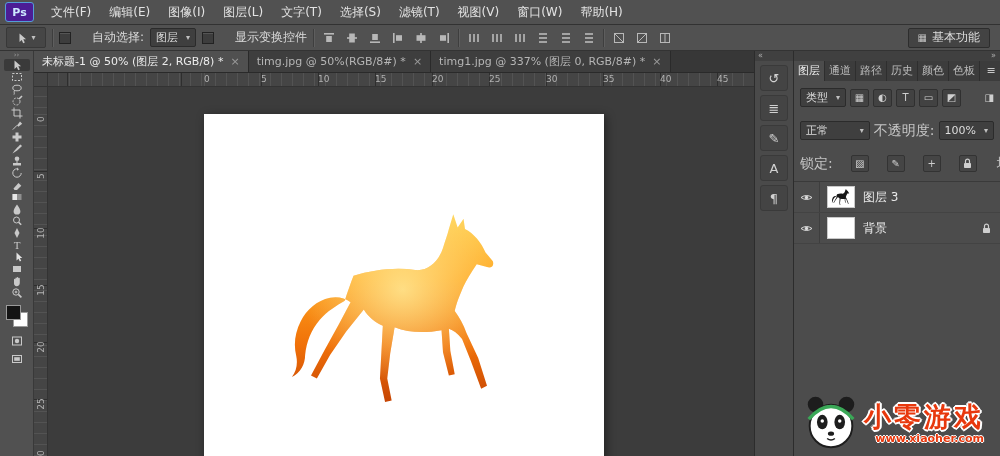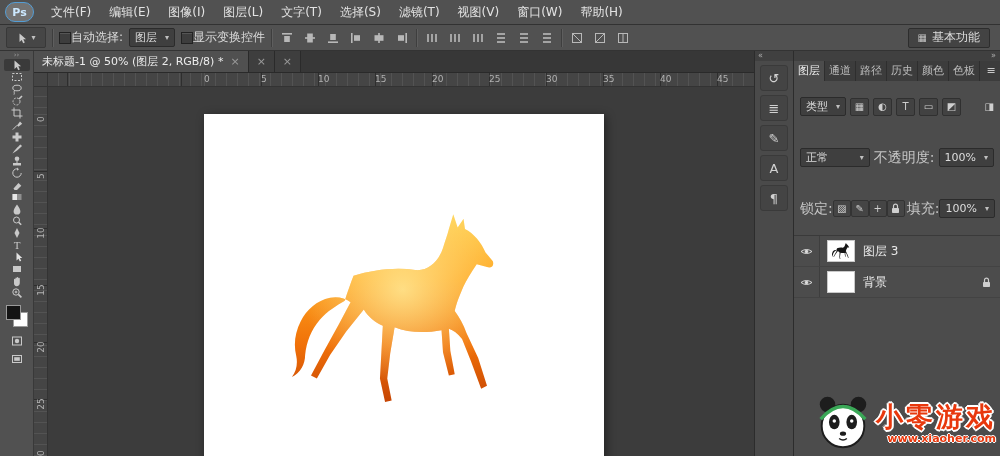--- a/index.html
+++ b/index.html
@@ -3,33 +3,33 @@
 <meta charset="utf-8">
 <style>
   html,body{margin:0;padding:0}
   body{width:1000px;height:456px;position:relative;overflow:hidden;background:#3c3c3c;
        font-family:"DejaVu Sans","Liberation Sans",sans-serif;color:#ddd;}
   svg{display:block}
 
   
   .menubar{position:absolute;top:0;left:0;right:0;height:24px;background:#515151;
            border-bottom:1px solid #323232;display:flex;align-items:center;z-index:6}
-  .ps-logo{width:27px;height:18px;margin:0 8px 0 5px;background:#737373;border:1px solid #549ed6;
-           border-radius:10px;color:#cde9ff;font-size:11px;font-weight:bold;
+  .ps-logo{width:27px;height:18px;margin:0 8px 0 5px;background:#4c1d95;border:1px solid #549ed6;
+           border-radius:3px;color:#cde9ff;font-size:11px;font-weight:bold;
            display:flex;align-items:center;justify-content:center}
   .menu-item{padding:0 9px;font-size:12px;color:#e3e3e3;line-height:23px;white-space:nowrap}
 
   
   .optionsbar{position:absolute;top:25px;left:0;right:0;height:25px;background:#515151;
               border-bottom:1px solid #333;display:flex;align-items:center;gap:6px;padding:0 6px;z-index:6}
   .tool-chip{width:38px;height:19px;background:#464646;border:1px solid #383838;border-radius:2px;
              display:flex;align-items:center;justify-content:center;gap:3px;flex:none}
   .caret{font-size:8px;color:#c0c0c0;line-height:1}
   .sep{width:1px;height:18px;background:#3e3e3e;box-shadow:1px 0 0 #5e5e5e;flex:none}
-  .chk{display:flex;align-items:center;gap:0}
+  .chk{display:flex;align-items:center;gap:21px}
   .chkbox{width:10px;height:10px;background:#3d3d3d;border:1px solid #222;box-shadow:inset 0 1px 0 #555;flex:none}
   .olabel{font-size:12px;color:#dadada;white-space:nowrap}
   .combo{height:17px;background:#3f3f3f;border:1px solid #2b2b2b;border-radius:2px;display:flex;
          align-items:center;gap:8px;padding:0 5px;font-size:11px;color:#ddd;white-space:nowrap}
   .oic{width:17px;height:16px;display:flex;align-items:center;justify-content:center;flex:none}
   .oic rect{fill:#b8b8b8}
   .oic .ln{stroke:#b8b8b8;fill:none}
   .workspace{margin-left:auto;height:18px;display:flex;align-items:center;gap:5px;padding:0 9px;
              background:#434343;border:1px solid #2d2d2d;border-radius:2px;font-size:12px;color:#dedede;margin-right:4px}
   .wsgrid{font-size:10px;color:#c5c5c5}
@@ -83,21 +83,21 @@
 
   
   .paneldock{width:206px;background:#4c4c4c;border-left:1px solid #2c2c2c;display:flex;
              flex-direction:column;flex:none}
   .pdock-top{height:10px;background:#404040;font-size:8px;color:#b0b0b0;text-align:right;
              padding:0 4px;line-height:10px}
   .ptabs{height:20px;background:#3c3c3c;display:flex;overflow:hidden}
   .ptab{padding:0 4px;font-size:11px;color:#bcbcbc;line-height:20px;border-right:1px solid #2e2e2e;white-space:nowrap}
   .ptab.active{background:#4c4c4c;color:#efefef}
   .pmenu{margin-left:auto;width:18px;text-align:center;line-height:20px;color:#c8c8c8;font-size:11px}
-  .prow{display:flex;align-items:center;gap:4px;padding:16px 6px}
+  .prow{display:flex;align-items:center;gap:4px;padding:7px 6px}
   .fic{width:17px;height:16px;background:#424242;border:1px solid #303030;border-radius:2px;color:#cfcfcf;
        font-size:10px;display:flex;align-items:center;justify-content:center;flex:none}
   .plabel{font-size:14px;color:#c6c6c6;white-space:nowrap}
   .combo.grow{width:78px;justify-content:space-between}
   .combo.val{width:44px;justify-content:space-between}
   .lic{width:16px;height:15px;display:flex;align-items:center;justify-content:center;color:#cfcfcf;
        font-size:10px;background:#454545;border:1px solid #333;border-radius:2px;flex:none}
   .ftoggle{margin-left:auto;color:#cfcfcf;font-size:10px}
   .layers{border-top:1px solid #3a3a3a;margin-top:1px}
   .lrow{height:30px;display:flex;align-items:center;border-bottom:1px solid #434343}
@@ -106,21 +106,21 @@
         border-right:1px solid #3e3e3e;flex:none}
   .lthumb{width:26px;height:20px;background:#fff;border:1px solid #c9c9c9;margin:0 8px 0 7px;
           display:flex;align-items:center;justify-content:center;overflow:hidden;flex:none}
   .lname{font-size:12px;color:#e8e8e8;white-space:nowrap}
   .lname.u{}
   .lname.it{}
   .llock{margin-left:auto;margin-right:9px}
   .pfill{flex:1}
 
   
-  .wm{position:absolute;right:4px;bottom:2px;display:flex;align-items:center;z-index:9}
+  .wm{position:absolute;right:16px;bottom:2px;display:flex;align-items:center;z-index:9}
   .wm-txt{display:flex;flex-direction:column;align-items:flex-start;margin-left:2px}
   .wm-title{font-size:27px;font-weight:bold;color:#e8380d;letter-spacing:3px;line-height:30px;
             text-shadow:-2px 0 0 #fff,2px 0 0 #fff,0 -2px 0 #fff,0 2px 0 #fff,
                         -1px -1px 0 #fff,1px 1px 0 #fff,-1px 1px 0 #fff,1px -1px 0 #fff}
   .wm-url{font-size:11px;font-weight:bold;color:#e8380d;align-self:flex-end;
           text-shadow:-1px 0 0 #fff,1px 0 0 #fff,0 -1px 0 #fff,0 1px 0 #fff}
 </style>
 </head>
 <body>
 
@@ -415,23 +415,25 @@
         </div>
     </div>
 
     <div class="docarea">
       <div class="tabbar">
         <div class="dtab active">
           <span>未标题-1 @ 50% (图层 2, RGB/8) *</span>
           <span class="x">×</span>
         </div>
         <div class="dtab">
+          <span>timg.jpg @ 50%(RGB/8#) *</span>
           <span class="x">×</span>
         </div>
         <div class="dtab">
+          <span>timg1.jpg @ 337% (图层 0, RGB/8#) *</span>
           <span class="x">×</span>
         </div>
       </div>
       <div class="paste">
         <div class="corner"></div>
         <div class="hruler">
           <span style="left:157px">0</span>
           <span style="left:214px">5</span>
           <span style="left:271px">10</span>
           <span style="left:328px">15</span>
@@ -499,21 +501,21 @@
           <span>正常</span>
           <span class="caret">▾</span>
         </div>
         <span class="plabel">不透明度:</span>
         <div class="combo val">
           <span>100%</span>
           <span class="caret">▾</span>
         </div>
       </div>
 
-      <div class="prow" style="gap:0">
+      <div class="prow" style="gap:18px">
         <span class="plabel">锁定:</span>
         <span class="lic">▨</span>
         <span class="lic">✎</span>
         <span class="lic">+</span>
         <span class="lic">
             <svg width="9" height="11" viewBox="0 0 9 11">
               <rect x="1" y="5" width="7" height="5" rx="0.8" fill="#cfcfcf"></rect>
               <path d="M2.5 5 V3.2 a2 2 0 0 1 4 0 V5" fill="none" stroke="#cfcfcf" stroke-width="1.2"></path>
             </svg>
           </span>

